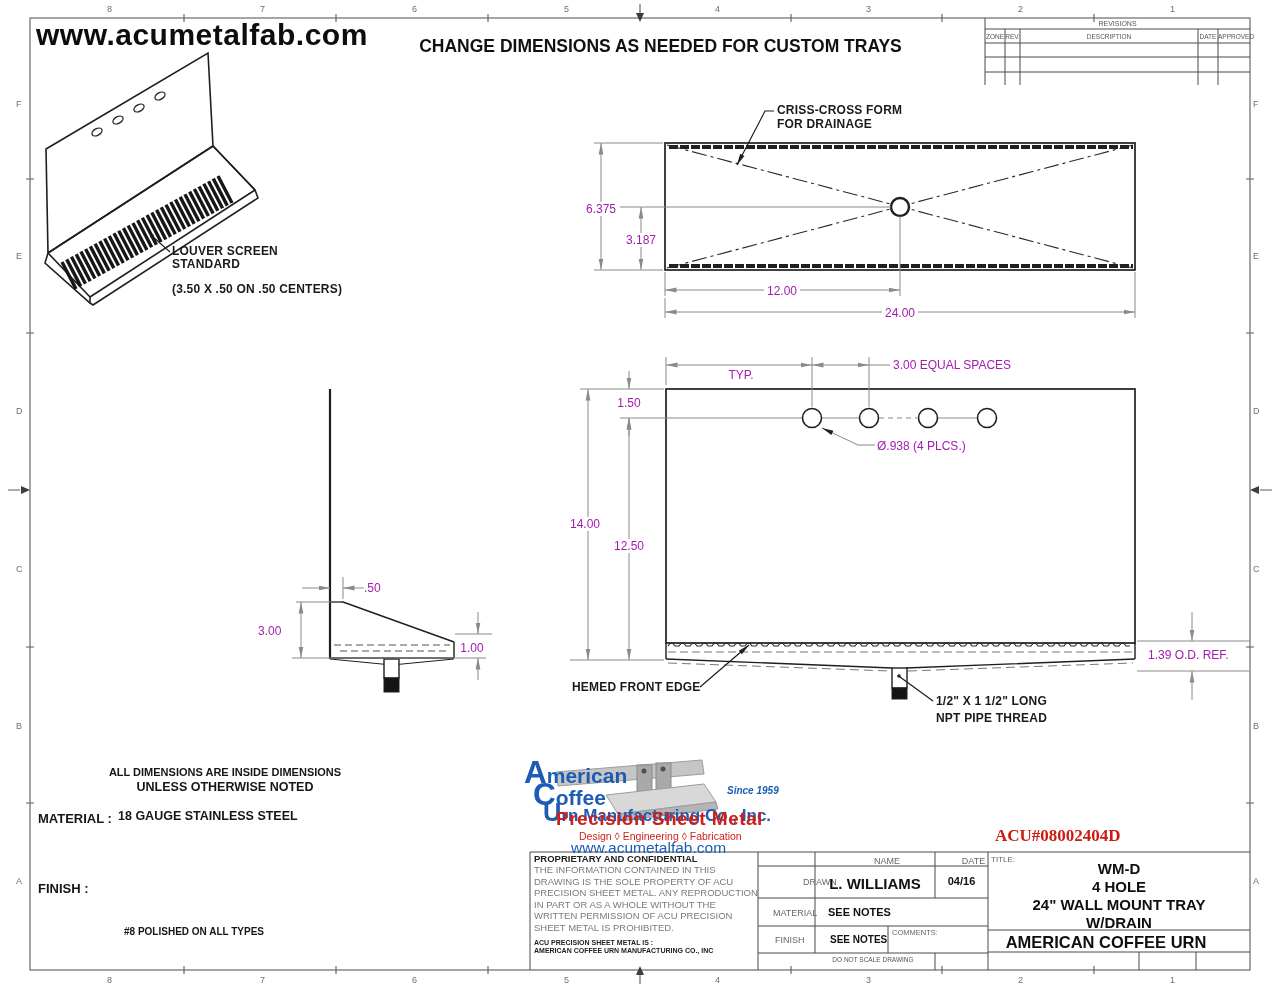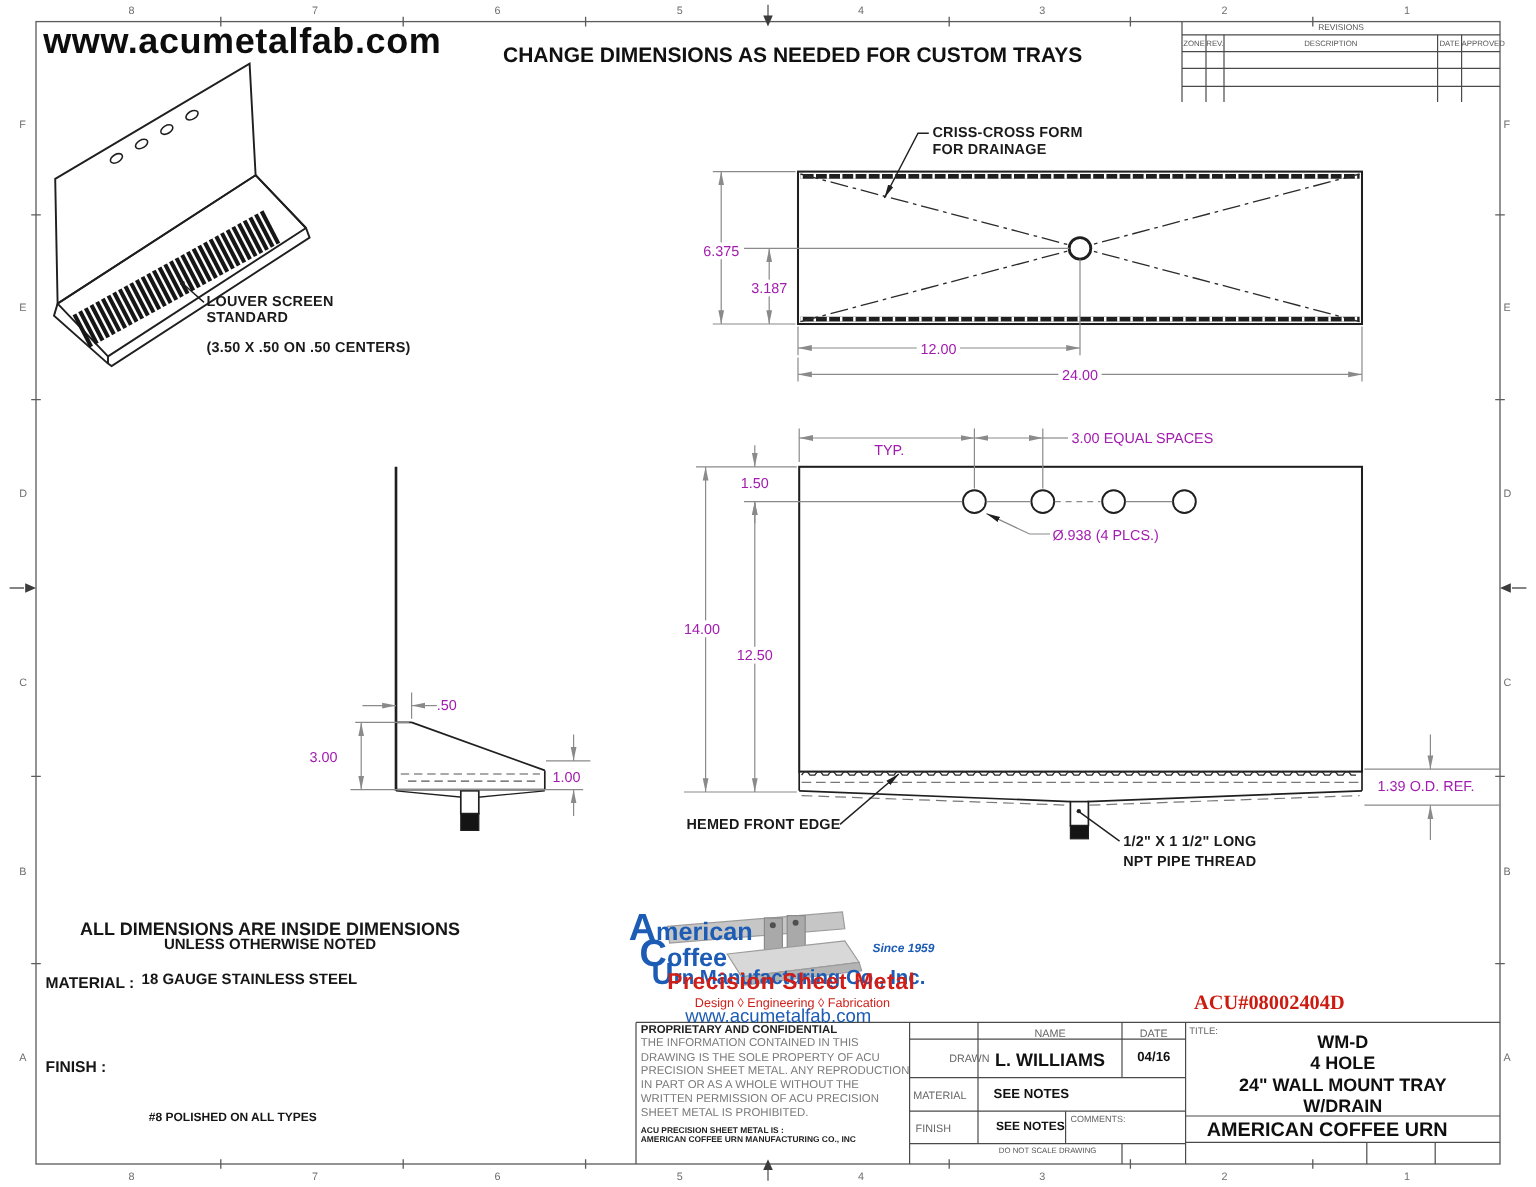--- a/index.html
+++ b/index.html
@@ -7,21 +7,21 @@
        font-family:"Liberation Sans",sans-serif;overflow:hidden;}
   svg#art{position:absolute;left:0;top:0;z-index:1;}
   .t{position:absolute;white-space:nowrap;z-index:2;}
   .dim{color:#a21caf;font-size:12px;}
   .dimc{transform:translate(-50%,-50%);background:#fff;padding:0 3px;}
   .lbl{color:#1a1a1a;font-weight:bold;font-size:12px;letter-spacing:.2px;}
   .zone{color:#6e6e6e;font-size:9px;z-index:2;position:absolute;}
   .site-top{font-size:30px;font-weight:800;color:#0d0d0d;letter-spacing:.5px;}
   .banner{font-size:17.5px;font-weight:bold;color:#111;text-align:center;}
   .tiny{font-size:6.5px;color:#555;}
-  .th{font-size:9px;color:#666;}
+  .th{font-size:9px;color:#666;margin-left:12px;}
   .bv{font-weight:bold;color:#111;}
   .note{font-weight:bold;color:#161616;}
   .logoline{font-weight:800;line-height:1;}
   .logoline::first-letter{font-size:1.5em;}
   .ttl{font-weight:800;color:#0f0f0f;text-align:center;}
   .ctr{text-align:center;}
 </style>
 </head>
 <body>
 
@@ -223,21 +223,21 @@
 <div class="t dim" style="left:877px;top:439px;">Ø.938 (4 PLCS.)</div>
 <div class="t dim" style="left:1148px;top:648px;">1.39 O.D. REF.</div>
 <div class="t lbl" style="left:572px;top:680px;">HEMED FRONT EDGE</div>
 <div class="t lbl" style="left:936px;top:694px;">1/2" X 1 1/2" LONG</div>
 <div class="t lbl" style="left:936px;top:711px;text-align:right;">NPT PIPE THREAD</div>
 
 <div class="t dim" style="left:364px;top:581px;">.50</div>
 <div class="t dim" style="left:258px;top:624px;">3.00</div>
 <div class="t dim dimc" style="left:472px;top:648px;">1.00</div>
 
-<div class="t note ctr" style="left:60px;top:766px;width:330px;font-size:15px;">ALL DIMENSIONS ARE INSIDE DIMENSIONS</div>
+<div class="t note ctr" style="left:60px;top:766px;width:330px;font-size:11px;">ALL DIMENSIONS ARE INSIDE DIMENSIONS</div>
 <div class="t note ctr" style="left:60px;top:780px;width:330px;font-size:12.5px;">UNLESS OTHERWISE NOTED</div>
 <div class="t note" style="left:38px;top:811px;font-size:13px;">MATERIAL :</div>
 <div class="t note" style="left:118px;top:809px;font-size:12.5px;">18 GAUGE STAINLESS STEEL</div>
 <div class="t note" style="left:38px;top:881px;font-size:13px;">FINISH :</div>
 <div class="t note" style="left:124px;top:890px;font-size:10px;margin-top:36px;">#8 POLISHED ON ALL TYPES</div>
 
 <div class="t logoline" style="left:524px;top:757px;font-size:21px;color:#1d5cb5;">American</div>
 <div class="t logoline" style="left:533px;top:779px;font-size:21px;color:#1d5cb5;">Coffee</div>
 <div class="t logoline" style="left:543px;top:800px;font-size:17px;color:#1d5cb5;">Urn Manufacturing Co., Inc.</div>
 <div class="t" style="left:727px;top:785px;font-size:10px;font-style:italic;font-weight:bold;color:#1d5cb5;">Since 1959</div>

